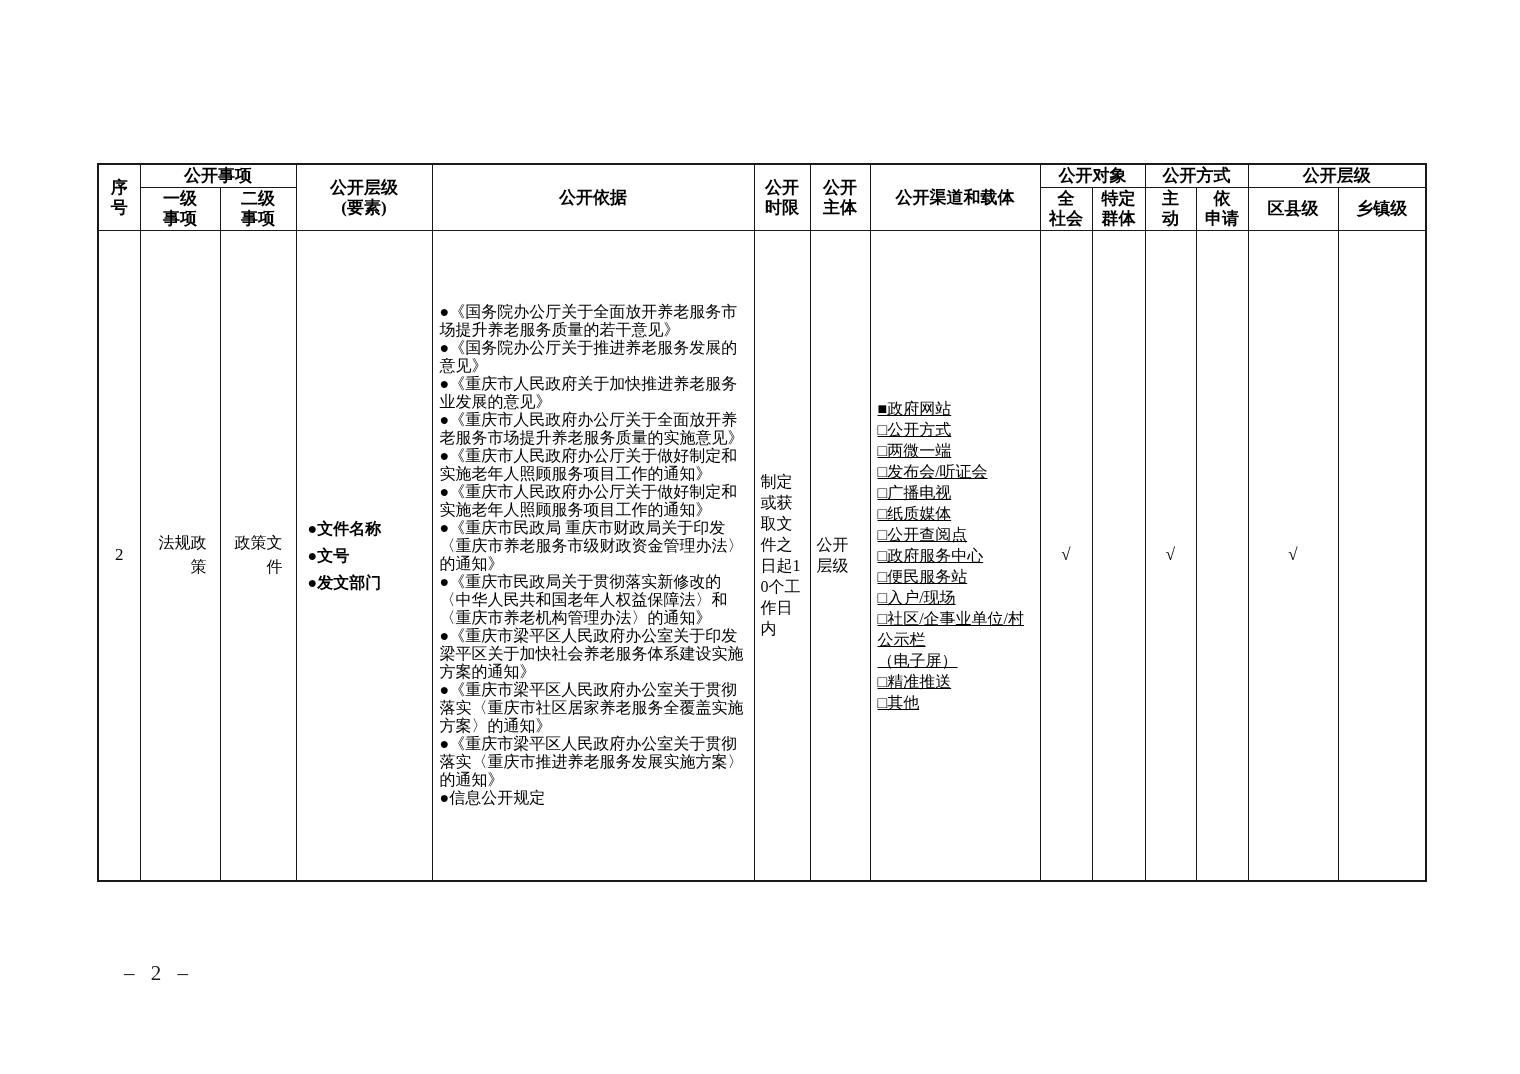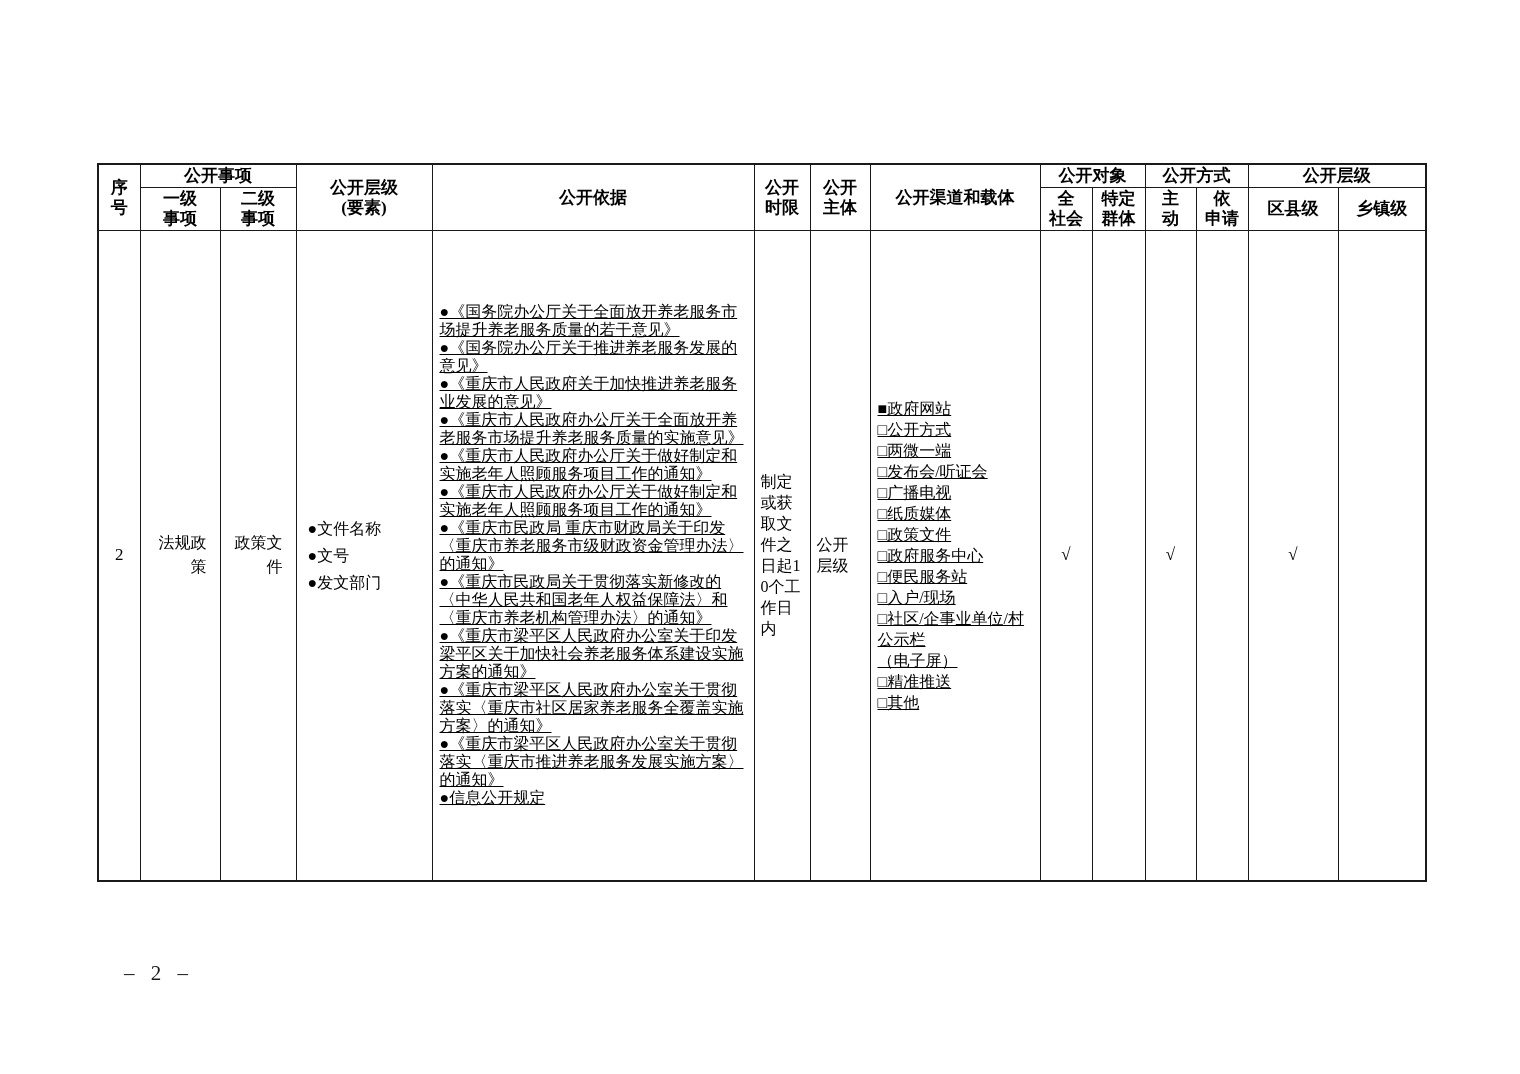--- a/index.html
+++ b/index.html
@@ -42,24 +42,24 @@
   .c-left   { text-align: left; }
 
   td.serial-cell { text-align: center; font-size: 17px; }
 
   td.level-cell {
     padding: 0 13px;
     line-height: 24px;
     word-break: break-all;
     text-align: right;
   }
-  td.content-cell { padding: 0 4px 0 11px; }
+  td.content-cell { padding: 0 4px 0 11px; font-weight: bold; }
   td.content-cell .list-line { line-height: 27px; word-break: break-all; }
 
-  td.basis-cell { padding: 12px 7px; text-decoration: underline; }
+  td.basis-cell { padding: 12px 7px; }
   td.basis-cell .list-line { line-height: 18px; word-break: break-all; }
 
   td.timelimit-cell, td.subject-cell {
     padding: 16px 6px;
     line-height: 21px;
     word-break: break-all;
     text-align: left;
   }
 
   td.channels-cell { padding: 0 5px 0 7px; }
@@ -158,21 +158,21 @@
           </td>
         <td class="timelimit-cell">制定或获取文件之日起10个工作日内</td>
         <td class="subject-cell">公开层级</td>
         <td class="channels-cell c-left">
             <div class="list-line">■政府网站</div>
             <div class="list-line">□公开方式</div>
             <div class="list-line">□两微一端</div>
             <div class="list-line">□发布会/听证会</div>
             <div class="list-line">□广播电视</div>
             <div class="list-line">□纸质媒体</div>
-            <div class="list-line">□政策文件</div>
+            <div class="list-line">□公开查阅点</div>
             <div class="list-line">□政府服务中心</div>
             <div class="list-line">□便民服务站</div>
             <div class="list-line">□入户/现场</div>
             <div class="list-line">□社区/企事业单位/村公示栏</div>
             <div class="list-line">（电子屏）</div>
             <div class="list-line">□精准推送</div>
             <div class="list-line">□其他</div>
           </td>
         <td class="mark-cell">√</td>
         <td class="mark-cell"></td>

